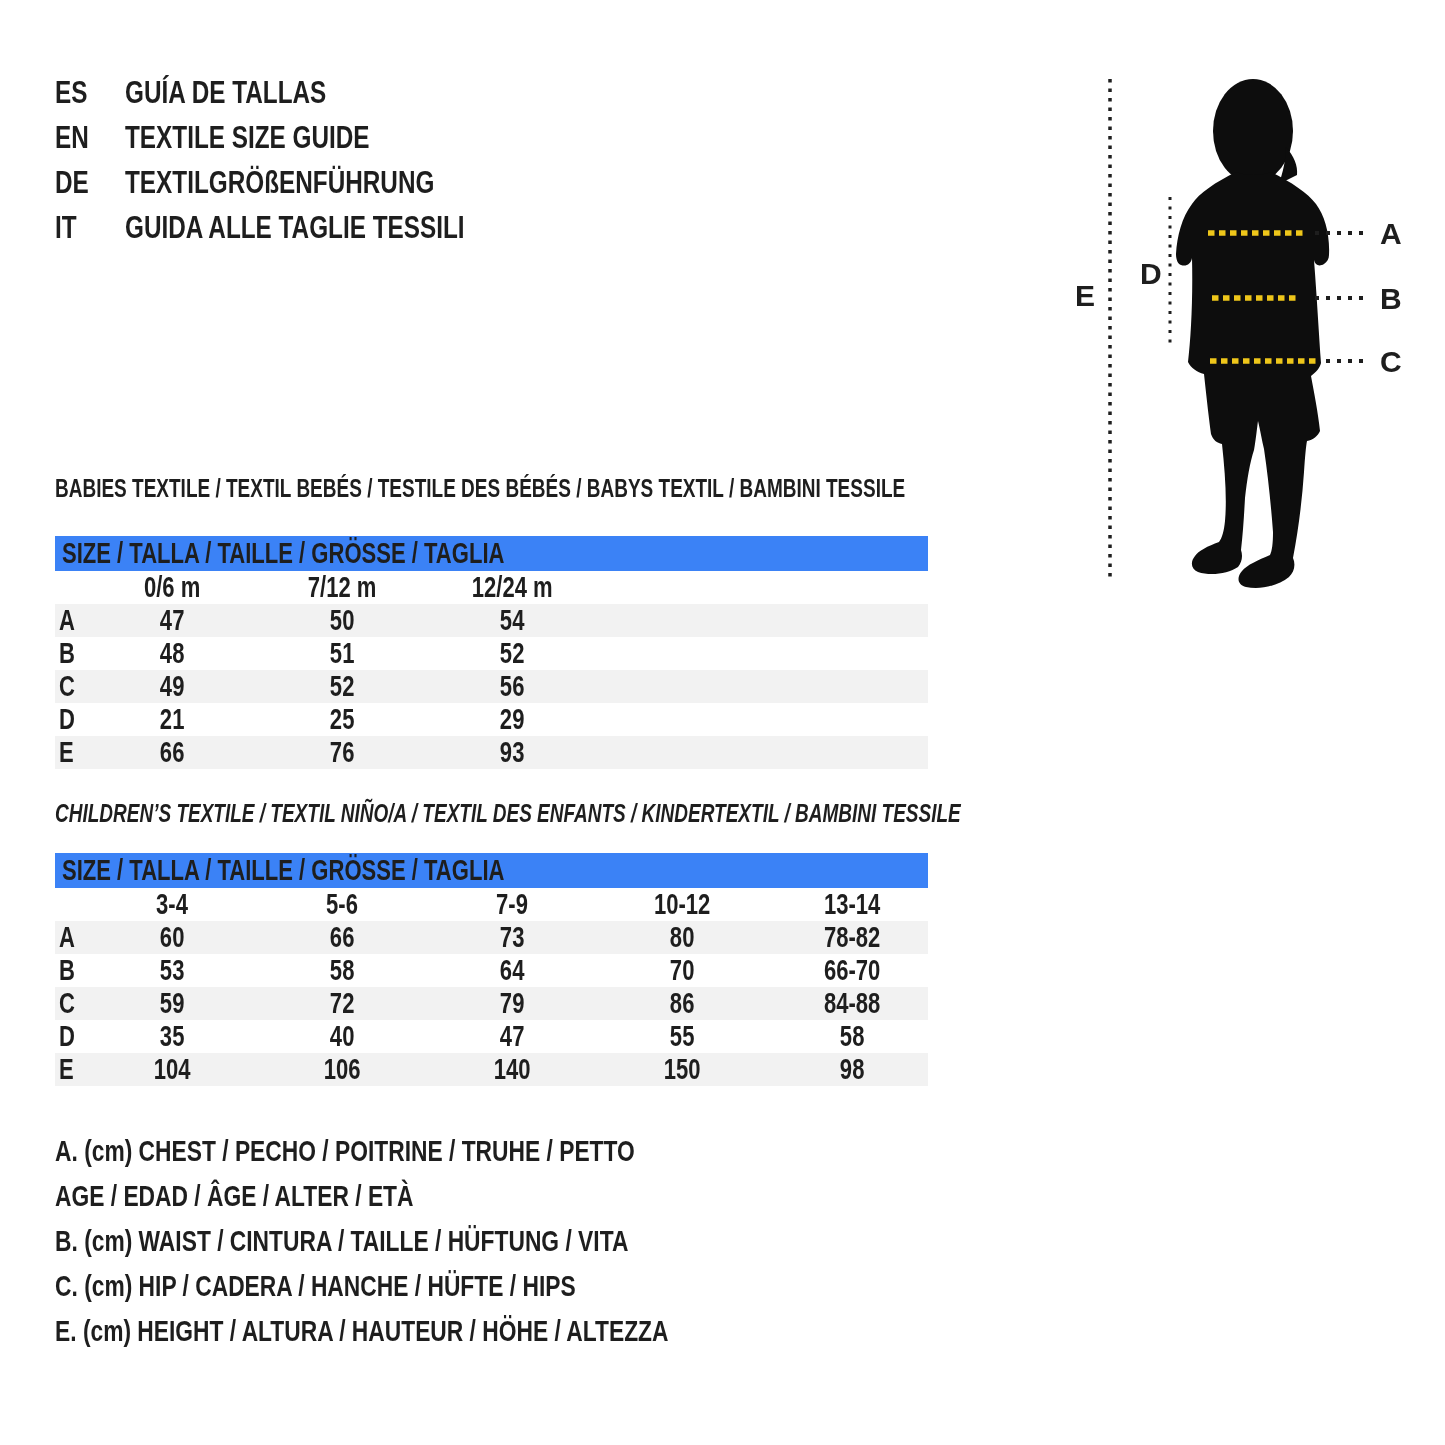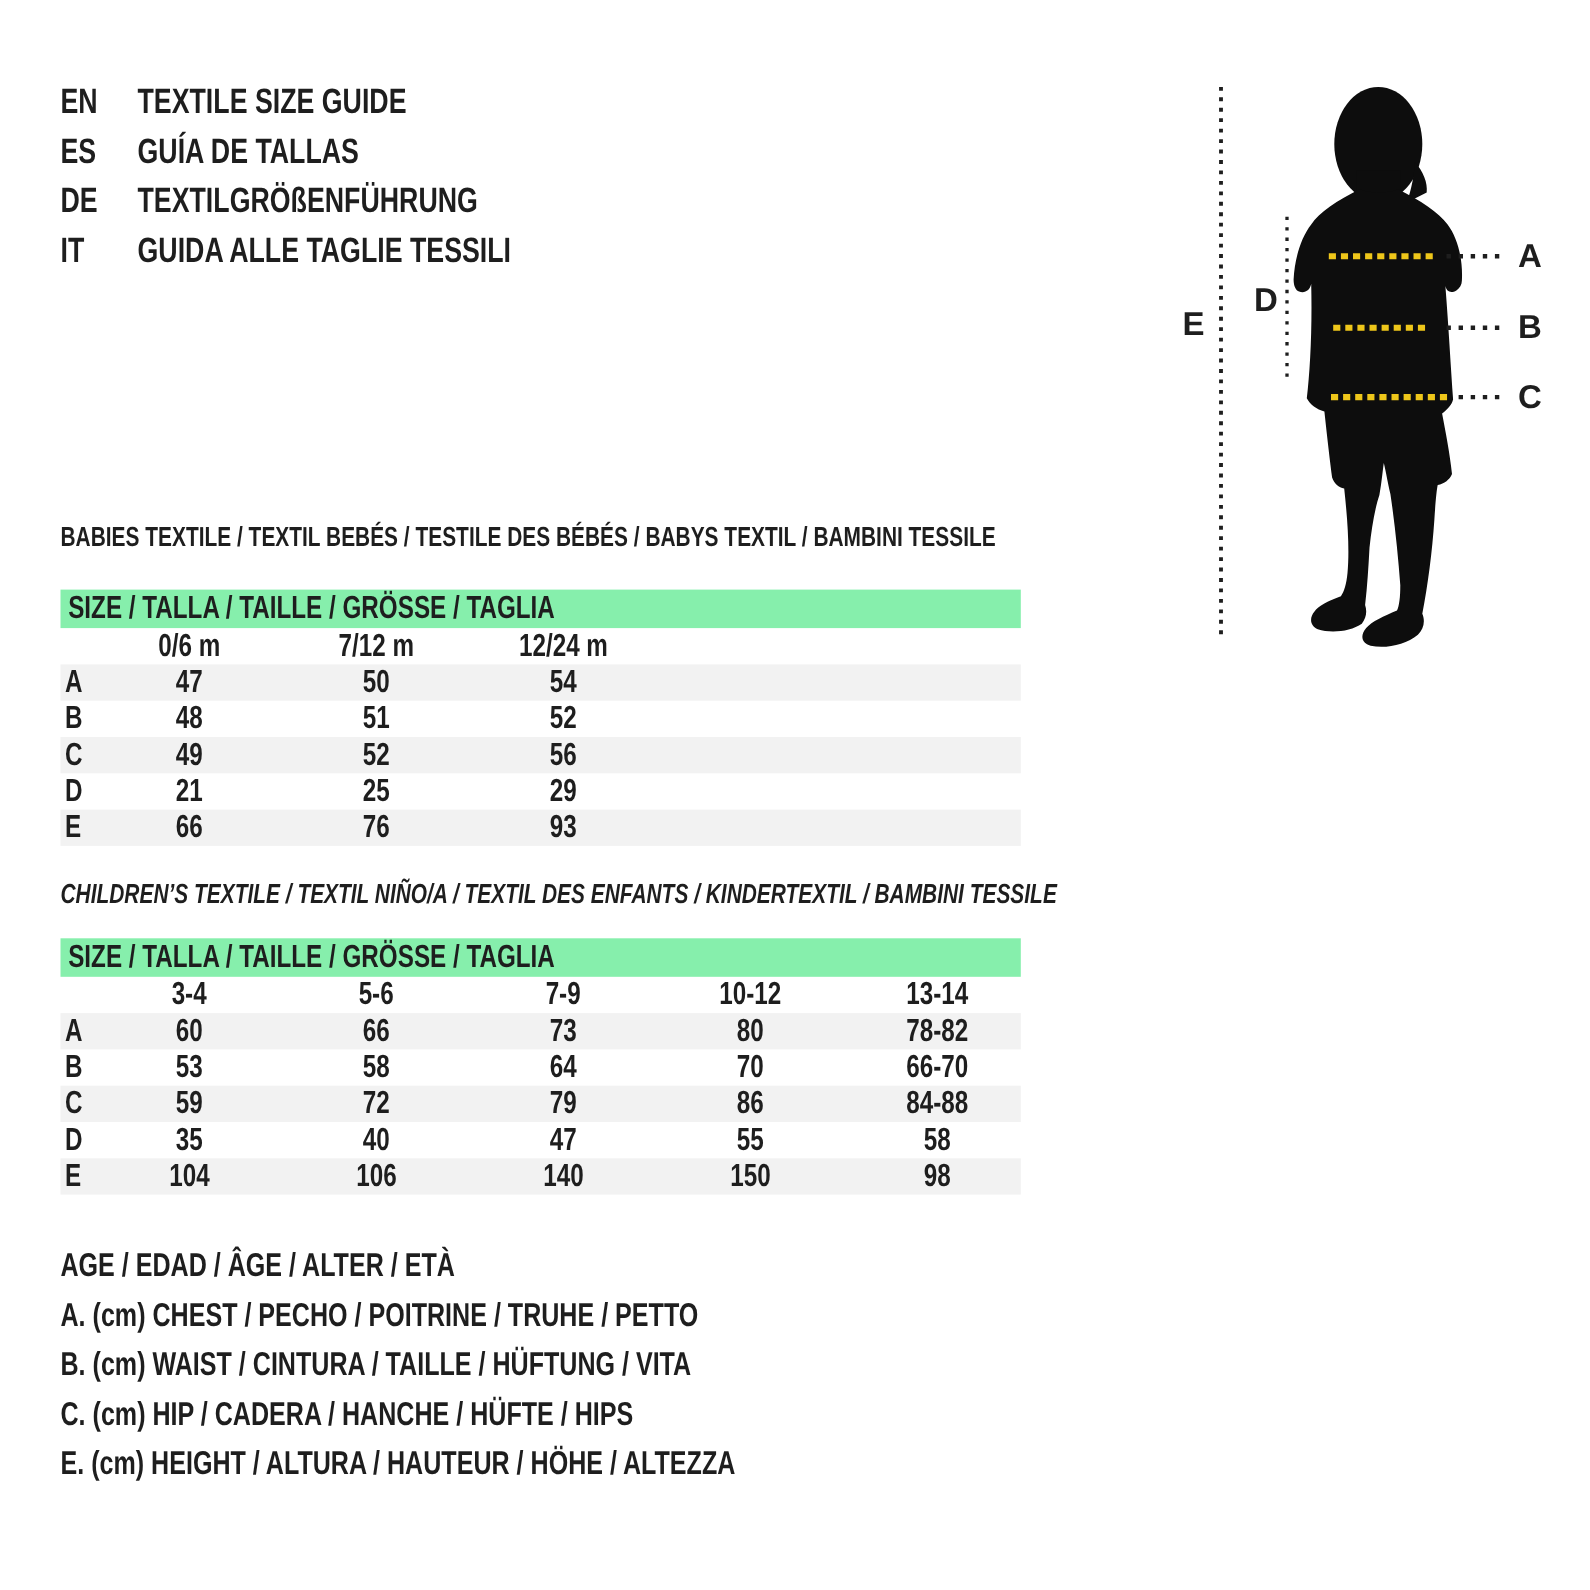--- a/index.html
+++ b/index.html
@@ -27,21 +27,21 @@
 
   
   .sec-title { position:absolute; left:55px; font-size:25px; line-height:34px; }
   .sec-title.babies { top:471px; }
   .sec-title.children { top:796px;font-style:italic; }
 
   
   .size-table { position:absolute; left:55px; width:873px; }
   .size-table.babies { top:536px; }
   .size-table.children { top:853px; }
-  .size-bar { height:35px; line-height:35px; background:#86efac; font-size:29px; padding-left:7px; }
+  .size-bar { height:35px; line-height:35px; background:#3b82f6; font-size:29px; padding-left:7px; }
   .trow { display:grid; height:33px; line-height:33px; font-size:29px; align-items:center; }
   .children-grid { grid-template-columns:32px 170px 170px 170px 170px 170px 1fr; }
   .babies-grid  { grid-template-columns:32px 170px 170px 170px 1fr; }
   .trow .cell  { text-align:center; }
   .trow .rlabel{ text-align:left; padding-left:4px; }
   .trow.shade  { background:#f2f2f2; }
   .colhead { height:33px; }
 
   
   .legend { position:absolute; left:55px; top:1128px; font-size:30px; line-height:45px; }
@@ -53,26 +53,26 @@
     font-weight:bold;
     font-size:30px;
     fill:#1e1e1e;
   }
 </style>
 </head>
 <body>
 
 <div class="lang-block">
   <div class="lang-row">
+    <span class="lang-code"><span class="cond">ES</span></span>
+    <span class="lang-title"><span class="cond">GUÍA DE TALLAS</span></span>
+  </div>
+  <div class="lang-row">
     <span class="lang-code"><span class="cond">EN</span></span>
     <span class="lang-title"><span class="cond">TEXTILE SIZE GUIDE</span></span>
-  </div>
-  <div class="lang-row">
-    <span class="lang-code"><span class="cond">ES</span></span>
-    <span class="lang-title"><span class="cond">GUÍA DE TALLAS</span></span>
   </div>
   <div class="lang-row">
     <span class="lang-code"><span class="cond">DE</span></span>
     <span class="lang-title"><span class="cond">TEXTILGRÖßENFÜHRUNG</span></span>
   </div>
   <div class="lang-row">
     <span class="lang-code"><span class="cond">IT</span></span>
     <span class="lang-title"><span class="cond">GUIDA ALLE TAGLIE TESSILI</span></span>
   </div>
 </div>
@@ -251,18 +251,18 @@
     <span class="cell"><span class="cond cond-c">104</span></span>
     <span class="cell"><span class="cond cond-c">106</span></span>
     <span class="cell"><span class="cond cond-c">140</span></span>
     <span class="cell"><span class="cond cond-c">150</span></span>
     <span class="cell"><span class="cond cond-c">98</span></span>
     <span></span>
   </div>
 </div>
 
 <div class="legend">
+  <div><span class="cond">A. (cm) CHEST / PECHO / POITRINE / TRUHE / PETTO</span></div>
   <div><span class="cond">AGE / EDAD / ÂGE / ALTER / ETÀ</span></div>
-  <div><span class="cond">A. (cm) CHEST / PECHO / POITRINE / TRUHE / PETTO</span></div>
   <div><span class="cond">B. (cm) WAIST / CINTURA / TAILLE / HÜFTUNG / VITA</span></div>
   <div><span class="cond">C. (cm) HIP / CADERA / HANCHE / HÜFTE / HIPS</span></div>
   <div><span class="cond">E. (cm) HEIGHT / ALTURA / HAUTEUR / HÖHE / ALTEZZA</span></div>
 </div>
 
 </body></html>

